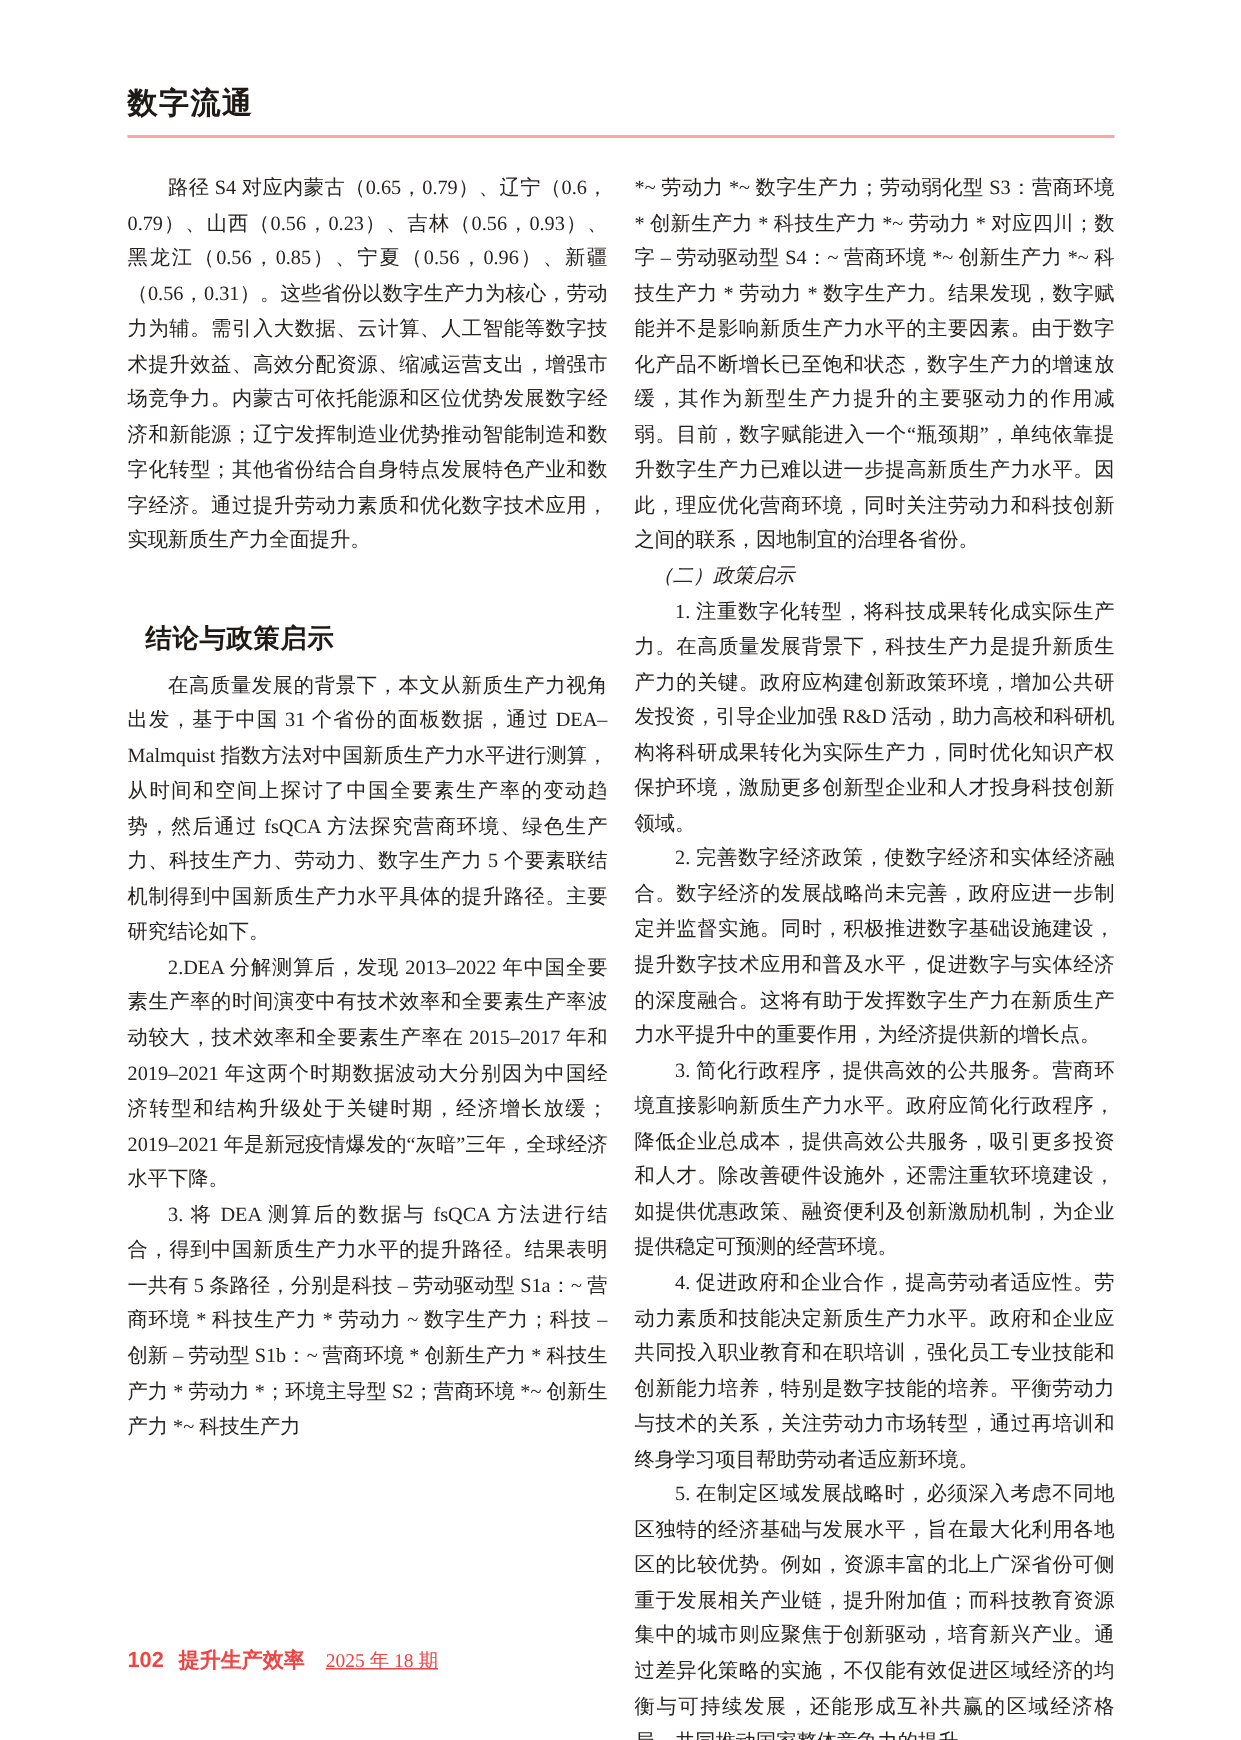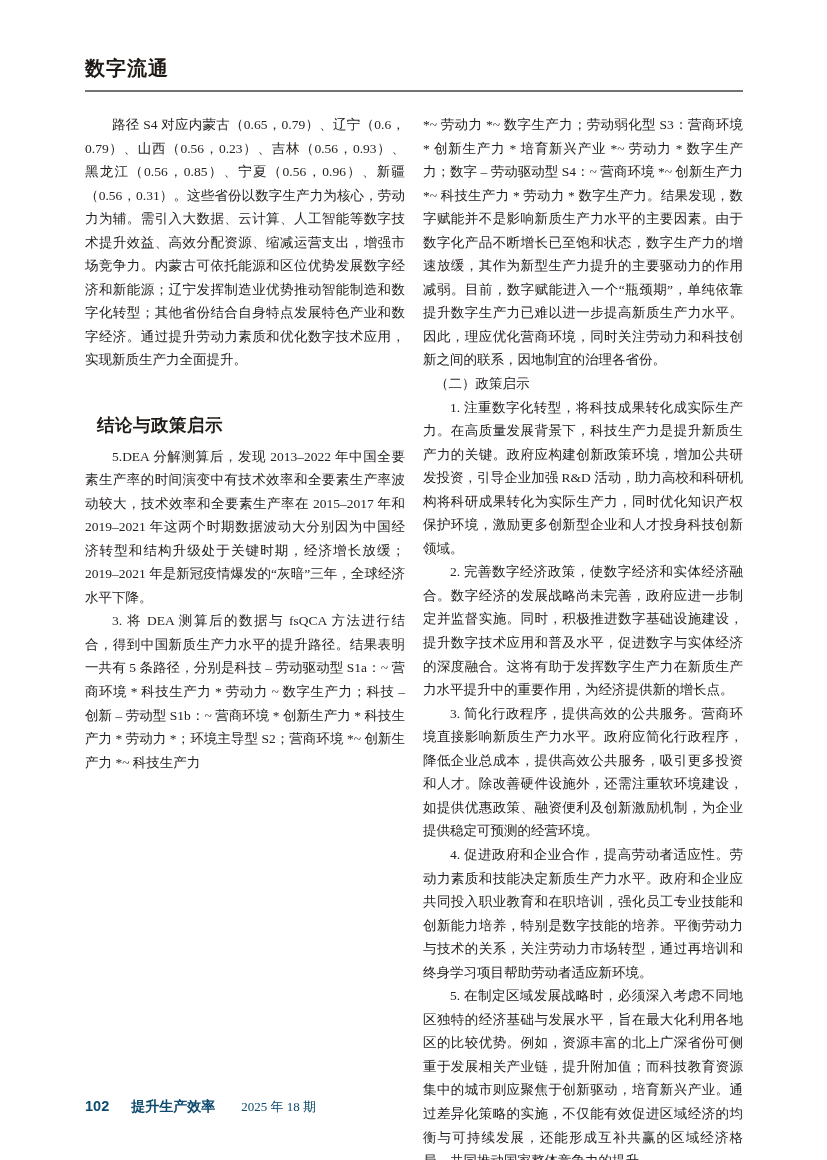--- a/index.html
+++ b/index.html
@@ -8,21 +8,21 @@
     width:827px;height:1160px;
     background:#ffffff;
     font-family:"Liberation Serif","DejaVu Serif",serif;
     color:#262220;
     overflow:hidden;
   }
   .content{
     position:absolute;left:85px;top:55px;width:658px;
   }
   .page-header{
-    border-bottom:2px solid #737373;
+    border-bottom:2px solid #fca5a5;
     padding-bottom:8px;
   }
   .header-title{
     font-family:"Liberation Sans","DejaVu Sans",sans-serif;
     font-weight:bold;
     font-size:20px;
     letter-spacing:1px;
     color:#1f1a16;
   }
   .columns{
@@ -44,67 +44,69 @@
     font-size:17.5px;
     font-weight:bold;
     color:#1f1a16;
     margin:42px 0 7px 0;
     padding-left:12px;
     letter-spacing:0.5px;
   }
   .col h3{
     font-size:13.5px;
     font-weight:normal;
+    font-style:italic;
     margin:0;
     padding-left:12px;
     line-height:23.55px;
   }
   .page-footer{
     position:absolute;left:85px;top:1098px;
     font-size:13px;
-    color:#0c4a6e;
+    color:#ef4444;
     display:flex;
     align-items:baseline;
-    gap:22px;
+    gap:10px;
     white-space:nowrap;
   }
   .page-footer .pg{
     font-family:"Liberation Sans","DejaVu Sans",sans-serif;
     font-weight:bold;font-size:14.5px;
   }
   .page-footer .journal{
     font-family:"Liberation Sans","DejaVu Sans",sans-serif;
     font-weight:bold;font-size:14px;
   }
   .page-footer .issue{
-    font-size:13px;margin-left:4px;
+    font-size:13px;margin-left:4px;text-decoration:underline;
   }
 </style>
 </head>
 <body>
 
 <div class="page">
 
   <div class="content">
 
     <header class="page-header">
       <div class="header-title">数字流通</div>
     </header>
 
     <main class="columns">
 
       <section class="col">
         <p class="indent">路径 S4 对应内蒙古（0.65，0.79）、辽宁（0.6，0.79）、山西（0.56，0.23）、吉林（0.56，0.93）、黑龙江（0.56，0.85）、宁夏（0.56，0.96）、新疆（0.56，0.31）。这些省份以数字生产力为核心，劳动力为辅。需引入大数据、云计算、人工智能等数字技术提升效益、高效分配资源、缩减运营支出，增强市场竞争力。内蒙古可依托能源和区位优势发展数字经济和新能源；辽宁发挥制造业优势推动智能制造和数字化转型；其他省份结合自身特点发展特色产业和数字经济。通过提升劳动力素质和优化数字技术应用，实现新质生产力全面提升。</p>
         <h2>结论与政策启示</h2>
-        <p class="indent">5.DEA 分解测算后，发现 2013–2022 年中国全要素生产率的时间演变中有技术效率和全要素生产率波动较大，技术效率和全要素生产率在 2015–2017 年和 2019–2021 年这两个时期数据波动大分别因为中国经济转型和结构升级处于关键时期，经济增长放缓；2019–2021 年是新冠疫情爆发的“灰暗”三年，全球经济水平下降。</p>
+        <p class="indent">在高质量发展的背景下，本文从新质生产力视角出发，基于中国 31 个省份的面板数据，通过 DEA–Malmquist 指数方法对中国新质生产力水平进行测算，从时间和空间上探讨了中国全要素生产率的变动趋势，然后通过 fsQCA 方法探究营商环境、绿色生产力、科技生产力、劳动力、数字生产力 5 个要素联结机制得到中国新质生产力水平具体的提升路径。主要研究结论如下。</p>
+        <p class="indent">2.DEA 分解测算后，发现 2013–2022 年中国全要素生产率的时间演变中有技术效率和全要素生产率波动较大，技术效率和全要素生产率在 2015–2017 年和 2019–2021 年这两个时期数据波动大分别因为中国经济转型和结构升级处于关键时期，经济增长放缓；2019–2021 年是新冠疫情爆发的“灰暗”三年，全球经济水平下降。</p>
         <p class="indent">3. 将 DEA 测算后的数据与 fsQCA 方法进行结合，得到中国新质生产力水平的提升路径。结果表明一共有 5 条路径，分别是科技 – 劳动驱动型 S1a：~ 营商环境 * 科技生产力 * 劳动力 ~ 数字生产力；科技 – 创新 – 劳动型 S1b：~ 营商环境 * 创新生产力 * 科技生产力 * 劳动力 *；环境主导型 S2；营商环境 *~ 创新生产力 *~ 科技生产力</p>
       </section>
 
       <section class="col">
-        <p>*~ 劳动力 *~ 数字生产力；劳动弱化型 S3：营商环境 * 创新生产力 * 培育新兴产业 *~ 劳动力 * 数字生产力；数字 – 劳动驱动型 S4：~ 营商环境 *~ 创新生产力 *~ 科技生产力 * 劳动力 * 数字生产力。结果发现，数字赋能并不是影响新质生产力水平的主要因素。由于数字化产品不断增长已至饱和状态，数字生产力的增速放缓，其作为新型生产力提升的主要驱动力的作用减弱。目前，数字赋能进入一个“瓶颈期”，单纯依靠提升数字生产力已难以进一步提高新质生产力水平。因此，理应优化营商环境，同时关注劳动力和科技创新之间的联系，因地制宜的治理各省份。</p>
+        <p>*~ 劳动力 *~ 数字生产力；劳动弱化型 S3：营商环境 * 创新生产力 * 科技生产力 *~ 劳动力 * 对应四川；数字 – 劳动驱动型 S4：~ 营商环境 *~ 创新生产力 *~ 科技生产力 * 劳动力 * 数字生产力。结果发现，数字赋能并不是影响新质生产力水平的主要因素。由于数字化产品不断增长已至饱和状态，数字生产力的增速放缓，其作为新型生产力提升的主要驱动力的作用减弱。目前，数字赋能进入一个“瓶颈期”，单纯依靠提升数字生产力已难以进一步提高新质生产力水平。因此，理应优化营商环境，同时关注劳动力和科技创新之间的联系，因地制宜的治理各省份。</p>
         <h3>（二）政策启示</h3>
         <p class="indent">1. 注重数字化转型，将科技成果转化成实际生产力。在高质量发展背景下，科技生产力是提升新质生产力的关键。政府应构建创新政策环境，增加公共研发投资，引导企业加强 R&amp;D 活动，助力高校和科研机构将科研成果转化为实际生产力，同时优化知识产权保护环境，激励更多创新型企业和人才投身科技创新领域。</p>
         <p class="indent">2. 完善数字经济政策，使数字经济和实体经济融合。数字经济的发展战略尚未完善，政府应进一步制定并监督实施。同时，积极推进数字基础设施建设，提升数字技术应用和普及水平，促进数字与实体经济的深度融合。这将有助于发挥数字生产力在新质生产力水平提升中的重要作用，为经济提供新的增长点。</p>
         <p class="indent">3. 简化行政程序，提供高效的公共服务。营商环境直接影响新质生产力水平。政府应简化行政程序，降低企业总成本，提供高效公共服务，吸引更多投资和人才。除改善硬件设施外，还需注重软环境建设，如提供优惠政策、融资便利及创新激励机制，为企业提供稳定可预测的经营环境。</p>
         <p class="indent">4. 促进政府和企业合作，提高劳动者适应性。劳动力素质和技能决定新质生产力水平。政府和企业应共同投入职业教育和在职培训，强化员工专业技能和创新能力培养，特别是数字技能的培养。平衡劳动力与技术的关系，关注劳动力市场转型，通过再培训和终身学习项目帮助劳动者适应新环境。</p>
         <p class="indent">5. 在制定区域发展战略时，必须深入考虑不同地区独特的经济基础与发展水平，旨在最大化利用各地区的比较优势。例如，资源丰富的北上广深省份可侧重于发展相关产业链，提升附加值；而科技教育资源集中的城市则应聚焦于创新驱动，培育新兴产业。通过差异化策略的实施，不仅能有效促进区域经济的均衡与可持续发展，还能形成互补共赢的区域经济格局，共同推动国家整体竞争力的提升。</p>
       </section>
 
     </main>
   </div>

